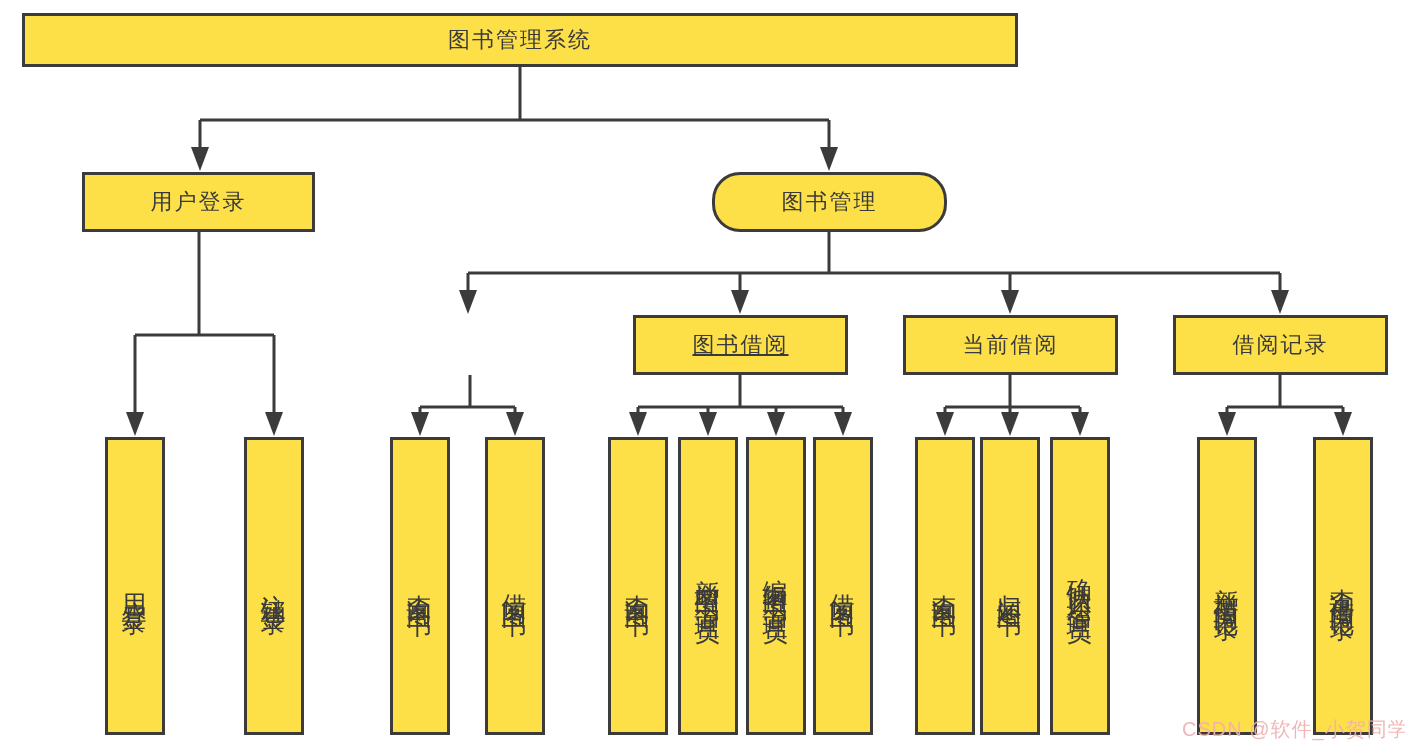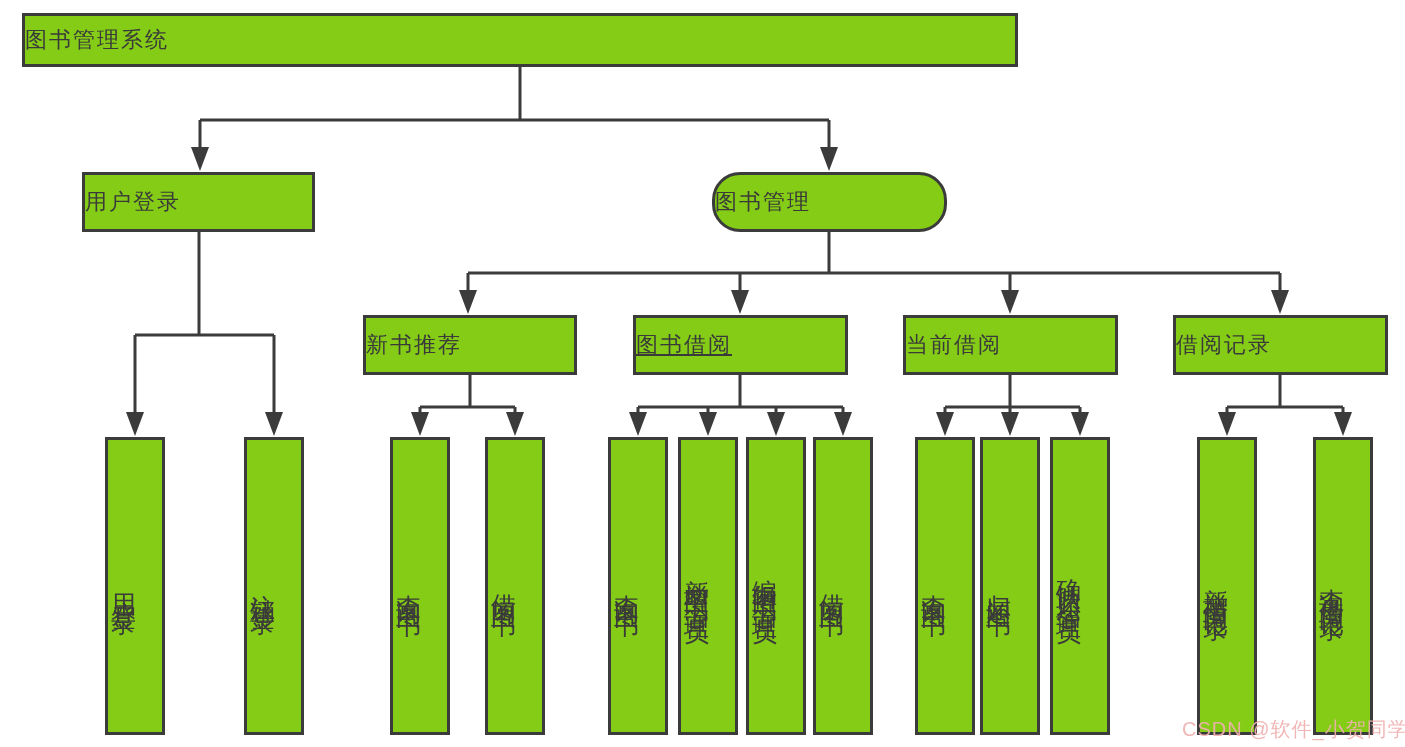--- a/index.html
+++ b/index.html
@@ -14,24 +14,25 @@
   }
   #wires {
     position: absolute;
     left: 0; top: 0;
     width: 1405px; height: 747px;
     z-index: 1;
   }
   .node {
     position: absolute;
     box-sizing: border-box;
-    background: #84cc16;
+    background: #fde047;
     border: 3px solid #3b3b3b;
     display: flex;
     align-items: center;
+    justify-content: center;
     z-index: 2;
   }
   .hbox {
     font-size: 22px;
     letter-spacing: 2px;
     color: #3a3a3a;
   }
   .leaf {
     top: 437px;
     width: 60px;
@@ -110,23 +111,20 @@
     <span>图书管理系统</span>
   </div>
 
   <div class="node hbox" style="left:82px; top:172px; width:233px; height:60px;">
     <span>用户登录</span>
   </div>
   <div class="node hbox" style="left:712px; top:172px; width:235px; height:60px;border-radius:28px;">
     <span>图书管理</span>
   </div>
 
-  <div class="node hbox" style="left:363px; top:315px; width:214px; height:60px;">
-    <span>新书推荐</span>
-  </div>
   <div class="node hbox" style="left:633px; top:315px; width:215px; height:60px;text-decoration:underline;">
     <span>图书借阅</span>
   </div>
   <div class="node hbox" style="left:903px; top:315px; width:215px; height:60px;">
     <span>当前借阅</span>
   </div>
   <div class="node hbox" style="left:1173px; top:315px; width:215px; height:60px;">
     <span>借阅记录</span>
   </div>
 

